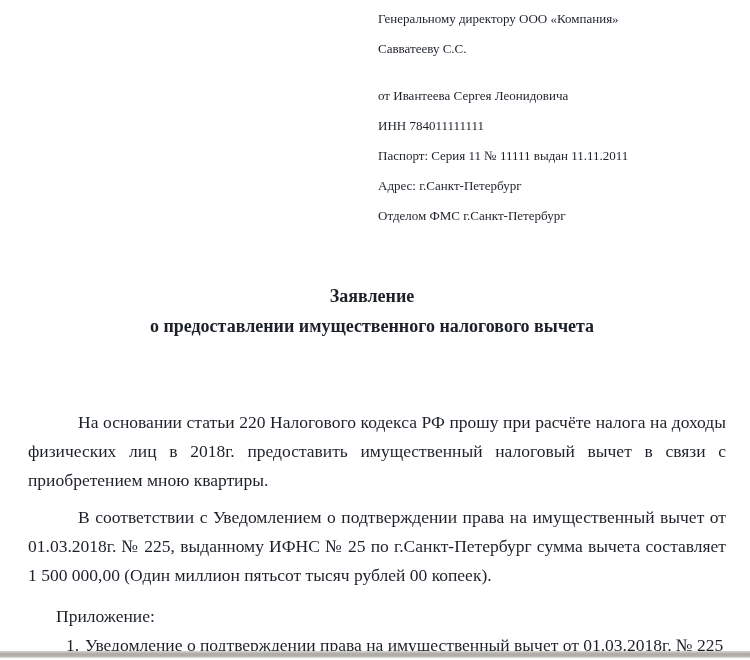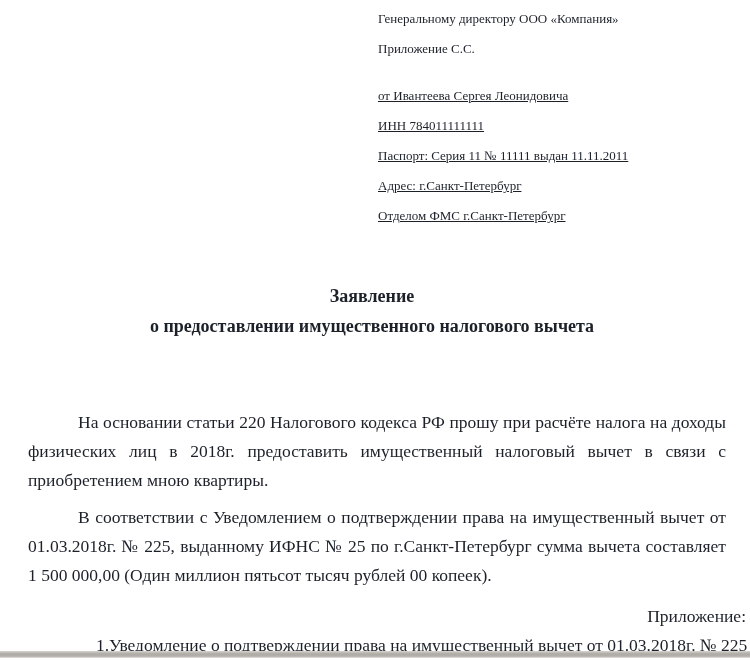--- a/index.html
+++ b/index.html
@@ -19,21 +19,21 @@
   
   .addressee {
     position: absolute;
     left: 378px;
     top: 4px;
     width: 364px;
     font-size: 13px;
     line-height: 30px;
   }
   .addressee .line { white-space: nowrap; }
-  .sender-block { margin-top: 17px; text-decoration: underline; }
+  .sender-block { margin-top: 17px; }
 
   
   .doc-title {
     position: absolute;
     left: 0;
     top: 281px;
     width: 744px;
     text-align: center;
     font-weight: bold;
     font-size: 18px;
@@ -51,26 +51,25 @@
     text-align: justify;
   }
   .body-text p {
     margin: 8px;
     text-indent: 50px;
   }
 
   
   .attachments {
     position: absolute;
-    left: 80px;
+    left: 56px;
     top: 602px;
     width: 666px;
     font-size: 17.5px;
     line-height: 29px;
-    text-align: right;
   }
   .attachment-item {
     display: flex;
     margin-left: 10px;
     white-space: nowrap;
   }
   .attachment-item .num {
     width: 19px;
     flex: 0 0 19px;
   }
@@ -86,21 +85,21 @@
   }
 </style>
 </head>
 <body>
 
 <div class="page">
 
   <div class="addressee">
     <div class="recipient-block">
       <div class="line">Генеральному директору ООО «Компания»</div>
-      <div class="line">Приложение С.С.</div>
+      <div class="line">Савватееву С.С.</div>
     </div>
     <div class="sender-block">
       <div class="line">от Ивантеева Сергея Леонидовича</div>
       <div class="line">ИНН 784011111111</div>
       <div class="line">Паспорт: Серия 11 № 11111 выдан 11.11.2011</div>
       <div class="line">Адрес: г.Санкт-Петербург</div>
       <div class="line">Отделом ФМС г.Санкт-Петербург</div>
     </div>
   </div>
 

